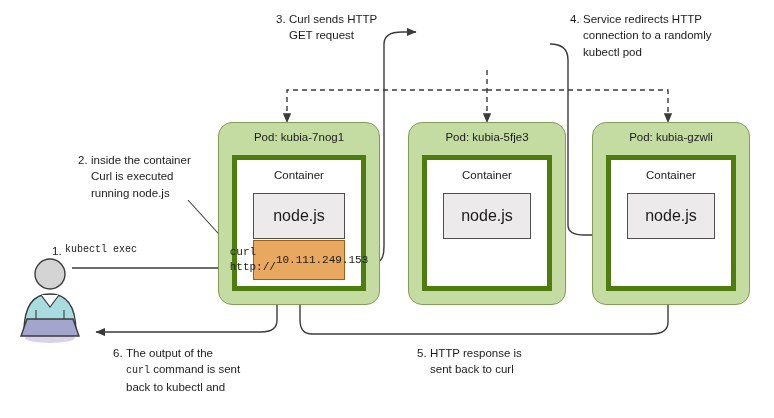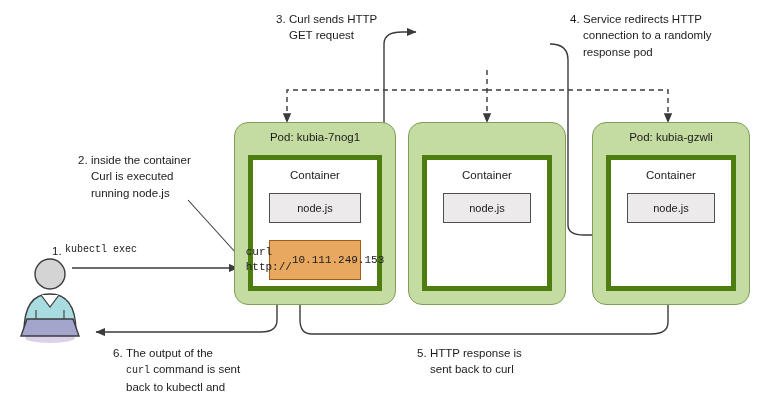--- a/index.html
+++ b/index.html
@@ -55,28 +55,28 @@
     top: 9px;
     text-align: center;
     font-size: 11.5px;
     color: #1b1b1b;
   }
   .nodejs-box {
     position: absolute;
     left: 16px;
     right: 16px;
     top: 33px;
-    height: 30px;
+    height: 46px;
     background: #eceaea;
     border: 1px solid #4f4f4f;
     box-sizing: border-box;
     display: flex;
     align-items: center;
     justify-content: center;
-    font-size: 11px;
+    font-size: 16px;
     color: #1b1b1b;
   }
   .curl-box {
     position: absolute;
     left: 16px;
     right: 16px;
     top: 80px;
     height: 40px;
     background: #e8a85f;
     border: 1px solid #9c5f13;
@@ -175,33 +175,34 @@
     <ellipse cx="36" cy="90" rx="25" ry="5" fill="#cfc3e2" opacity="0.75"></ellipse>
     <path d="M10,84 C10,56 21,46 36,46 C51,46 62,56 62,84 Z" fill="#a8dce0" stroke="#3b3b3b" stroke-width="1.4"></path>
     <path d="M27,47 L36,59 L45,47" fill="#ffffff" stroke="#3b3b3b" stroke-width="1.2"></path>
     <line x1="22" y1="62" x2="22" y2="72" stroke="#3b3b3b" stroke-width="1.1"></line>
     <line x1="50" y1="62" x2="50" y2="72" stroke="#3b3b3b" stroke-width="1.1"></line>
     <circle cx="36" cy="26" r="15" fill="#d4d4d4" stroke="#3b3b3b" stroke-width="1.4"></circle>
     <path d="M13,71 L59,71 L65,88 L7,88 Z" fill="#a3a5cd" stroke="#3b3b3b" stroke-width="1.4"></path>
   </svg>
 
 
-  <div class="pod" style="left:218px; top:122px; width:162px; height:183px;margin-left:16px;">
+  <div class="pod" style="left:218px; top:122px; width:162px; height:183px;">
     <div class="pod-title">Pod: kubia-7nog1</div>
     <div class="container-box">
       <div class="container-title">Container</div>
       <div class="nodejs-box">node.js</div>
       <div class="curl-box">
         <span>curl http://</span>
         <span>10.111.249.153</span>
       </div>
     </div>
   </div>
 
   <div class="pod" style="left:408px; top:122px; width:158px; height:183px;">
+    <div class="pod-title">Pod: kubia-5fje3</div>
     <div class="container-box">
       <div class="container-title">Container</div>
       <div class="nodejs-box">node.js</div>
     </div>
   </div>
 
   <div class="pod" style="left:592px; top:122px; width:158px; height:183px;">
     <div class="pod-title">Pod: kubia-gzwli</div>
     <div class="container-box">
       <div class="container-title">Container</div>
@@ -224,21 +225,21 @@
   <div class="label" style="left:276px; top:11px;">
     <span class="num">3.</span>
     <span class="lines">Curl sends HTTP</span>
     <span class="lines">GET request</span>
   </div>
 
   <div class="label" style="left:570px; top:11px;">
     <span class="num">4.</span>
     <span class="lines">Service redirects HTTP</span>
     <span class="lines">connection to a randomly</span>
-    <span class="lines">response pod</span>
+    <span class="lines">kubectl pod</span>
   </div>
 
   <div class="label" style="left:417px; top:345px;">
     <span class="num">5.</span>
     <span class="lines">HTTP response is</span>
     <span class="lines">sent back to curl</span>
   </div>
 
   <div class="label" style="left:113px; top:345px;">
     <span class="num">6.</span>

